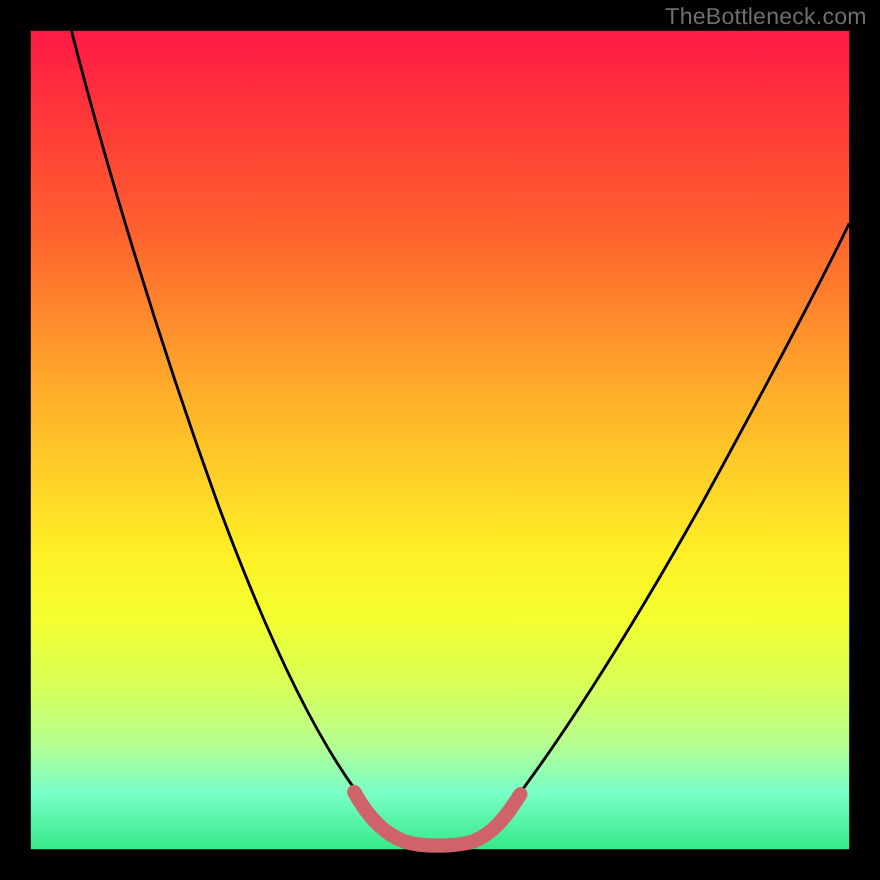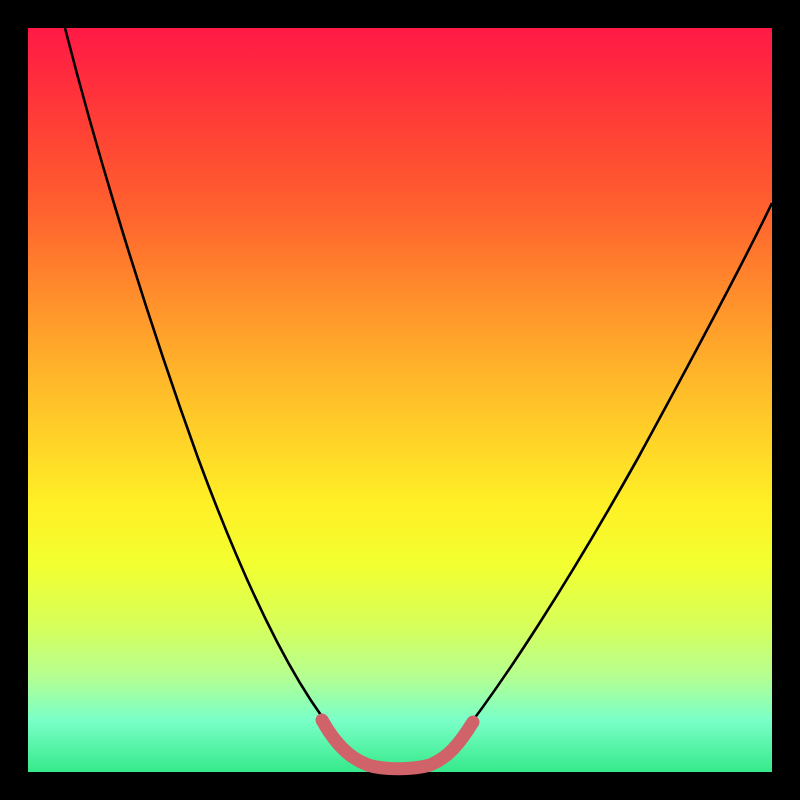--- a/index.html
+++ b/index.html
@@ -58,20 +58,21 @@
     top: 0;
     width: 744px;
     height: 744px;
     overflow: visible;
   }
 </style>
 </head>
 <body>
 
 <div class="frame">
+  <div class="watermark">TheBottleneck.com</div>
 
   <div class="plot">
     <svg class="curves" viewBox="0 0 744 744">
 
       <path d="M 37 0
                C 60 90, 105 250, 170 430
                C 220 565, 270 665, 315 715
                C 330 732, 345 740, 368 740
                C 395 740, 412 732, 430 712
                C 475 655, 540 555, 610 430

